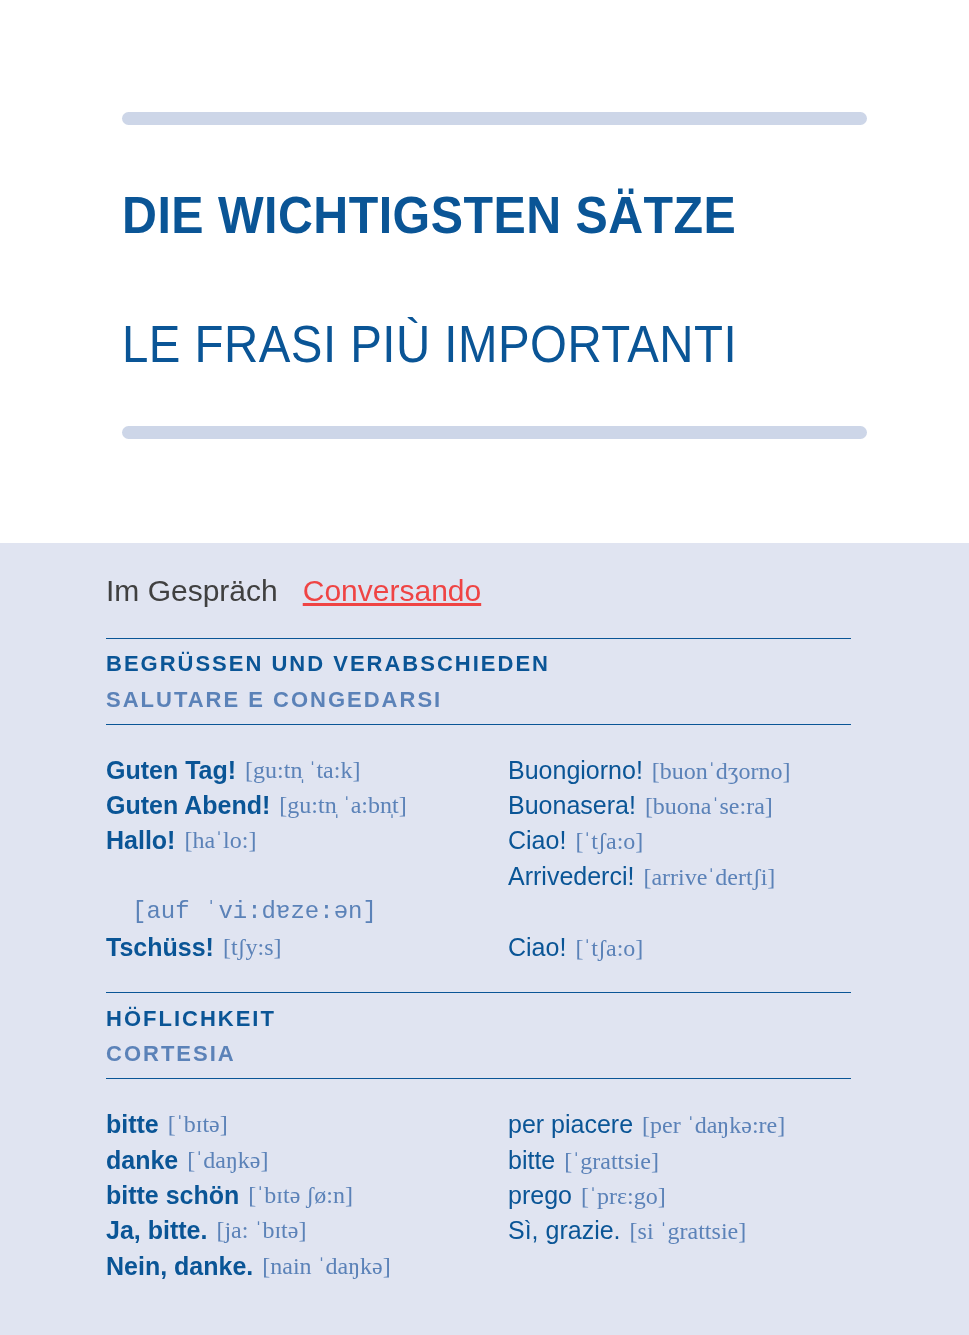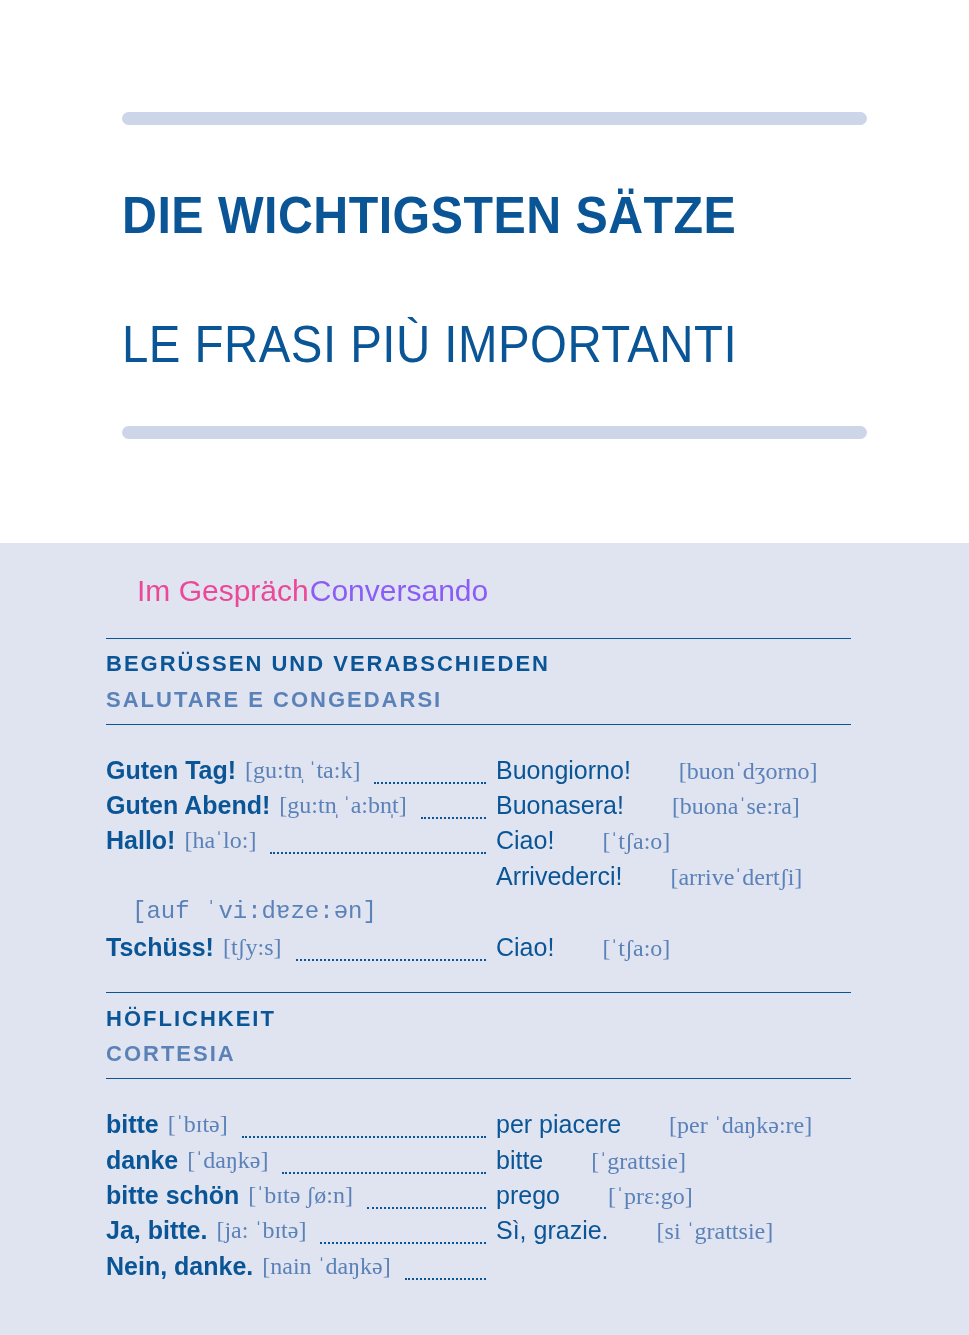--- a/index.html
+++ b/index.html
@@ -62,22 +62,22 @@
       width: 969px; height: 792px;
       background: #e0e4f1;
     }
     .conv {
       position: absolute;
       left: 106px; top: 571px;
       font-size: 30px;
       line-height: 40px;
       white-space: nowrap;
     }
-    .conv .de { color: #ec4899; margin-left: 31px; }
-    .conv .it { color: #8b5cf6; margin-left: 1px; }
+    .conv .de { color: #404040; }
+    .conv .it { color: #ef4444; margin-left: 25px; text-decoration: underline; }
     .rule {
       position: absolute;
       left: 106px;
       width: 745px;
       height: 0;
       border-top: 1.5px solid #0a5596;
     }
     .sec-de {
       position: absolute;
       left: 106px;
@@ -104,21 +104,21 @@
       width: 745px;
       height: 36px;
       line-height: 36px;
       white-space: nowrap;
     }
     .left {
       position: absolute;
       left: 0; top: 0;
       width: 380px;
       display: flex;
-      align-items: flex-end;
+      align-items: flex-start;
       overflow: hidden;
     }
     .de-phrase {
       font-weight: bold;
       font-size: 25px;
       color: #0a5596;
       flex: none;
     }
     .ipa {
       font-family: "Liberation Serif", "DejaVu Serif", serif;
@@ -130,24 +130,23 @@
     .leader {
       flex: 1 1 auto;
       margin-left: 14px;
       border-bottom: 2px dotted #0a5596;
       height: 0;
       transform: translateY(-4px);
       min-width: 10px;
     }
     .right {
       position: absolute;
-      left: 390px; top: 0;
+      left: 402px; top: 0;
       display: flex;
       align-items: baseline;
-      gap: 39px;
     }
     .it-phrase {
       font-size: 25px;
       color: #0a5596;
       flex: none;
     }
     .ipa-wrap {
       position: absolute;
       left: 132px;
       height: 36px;

